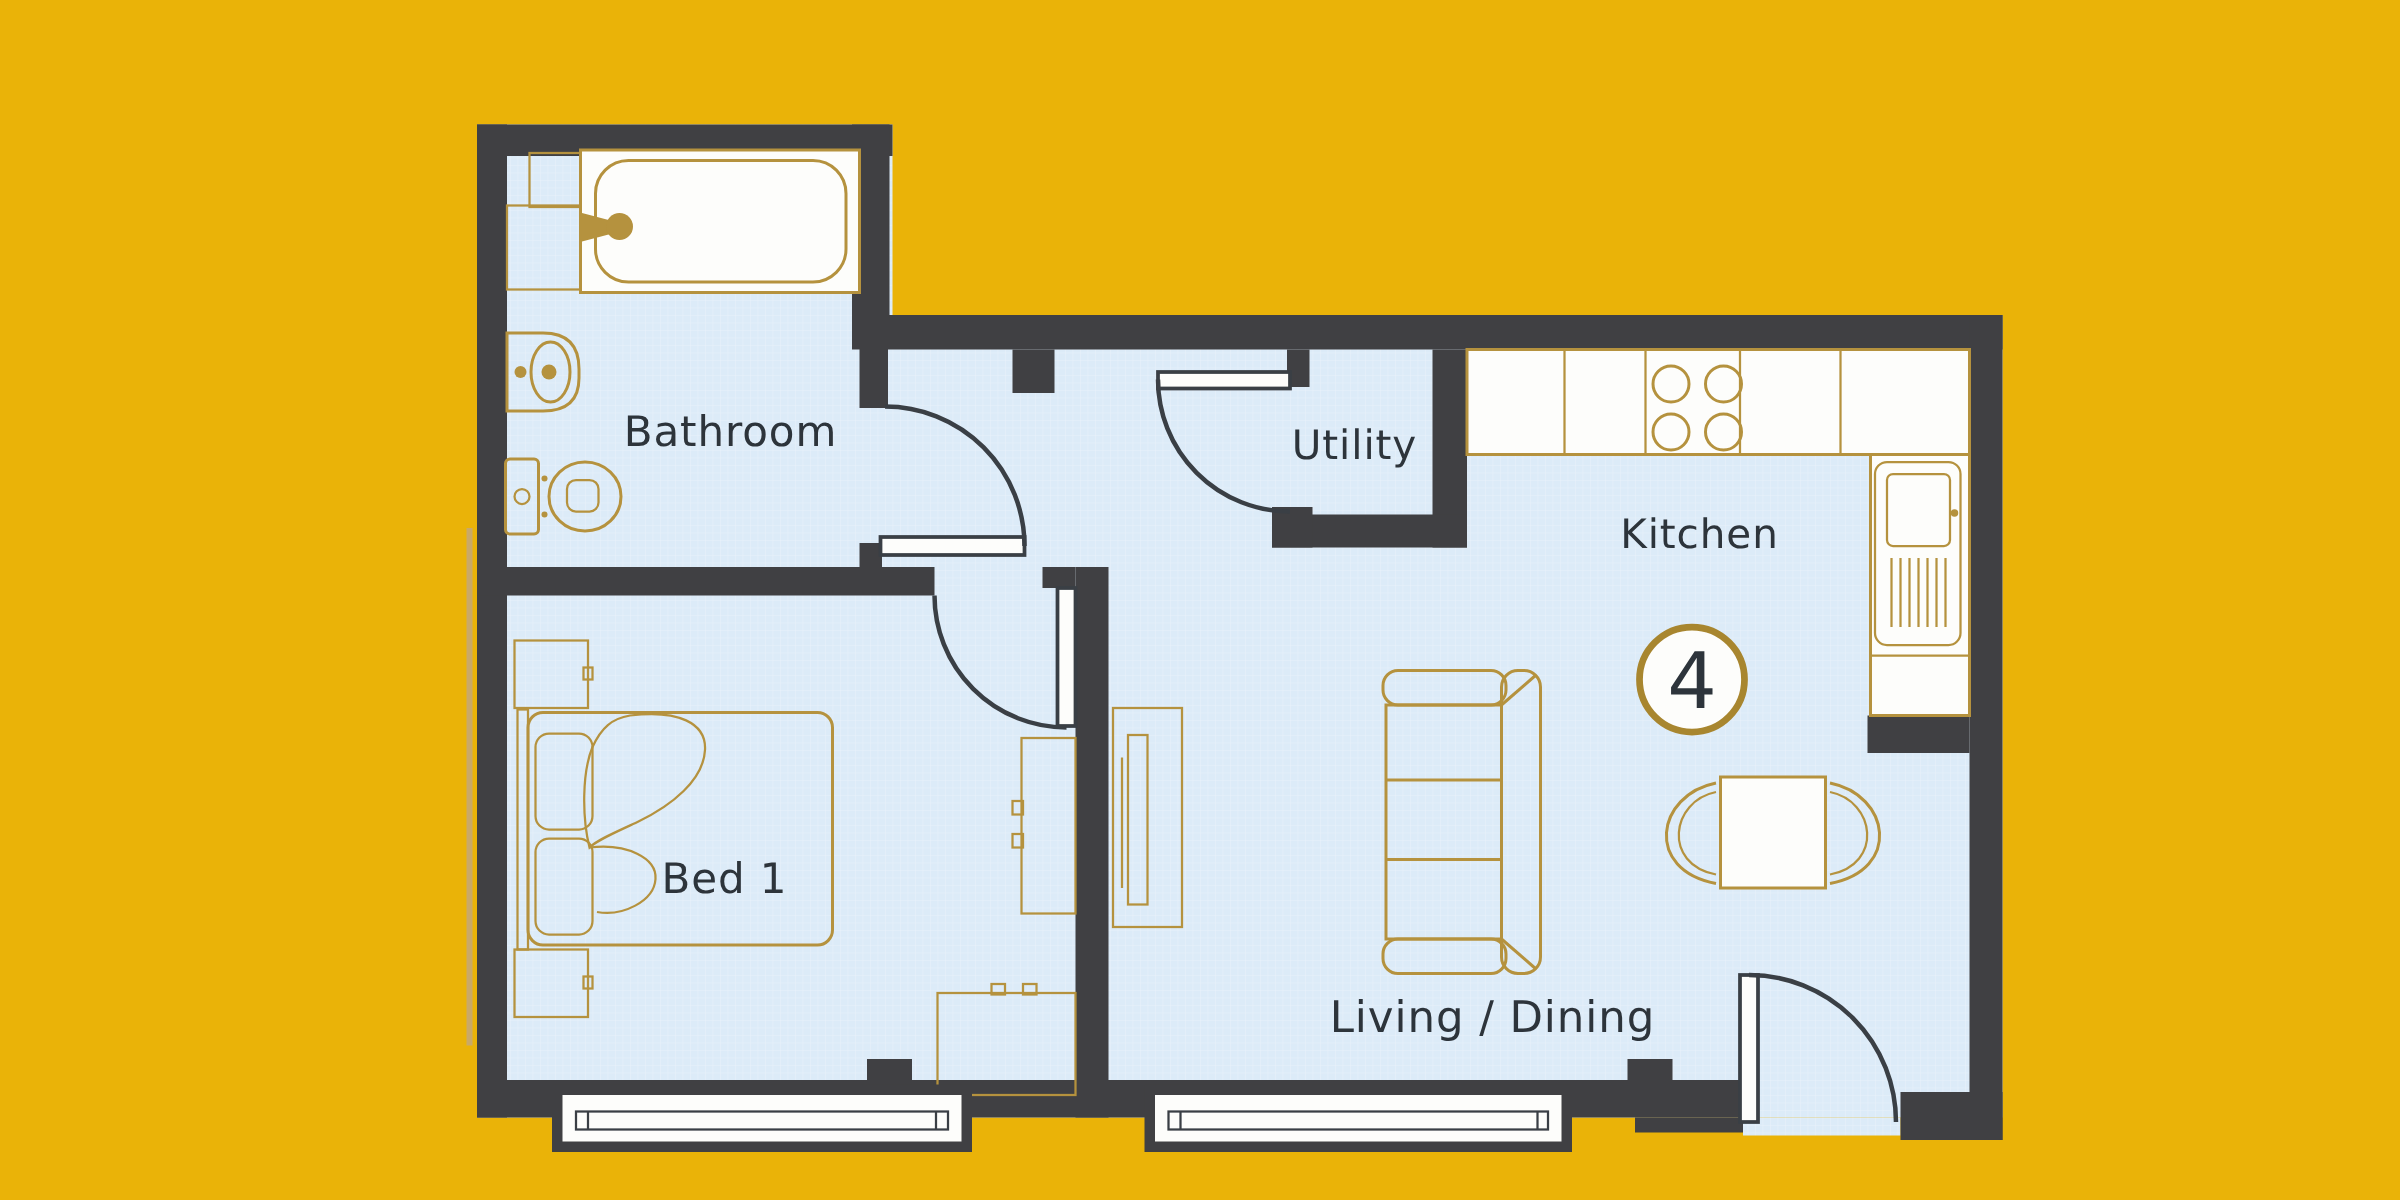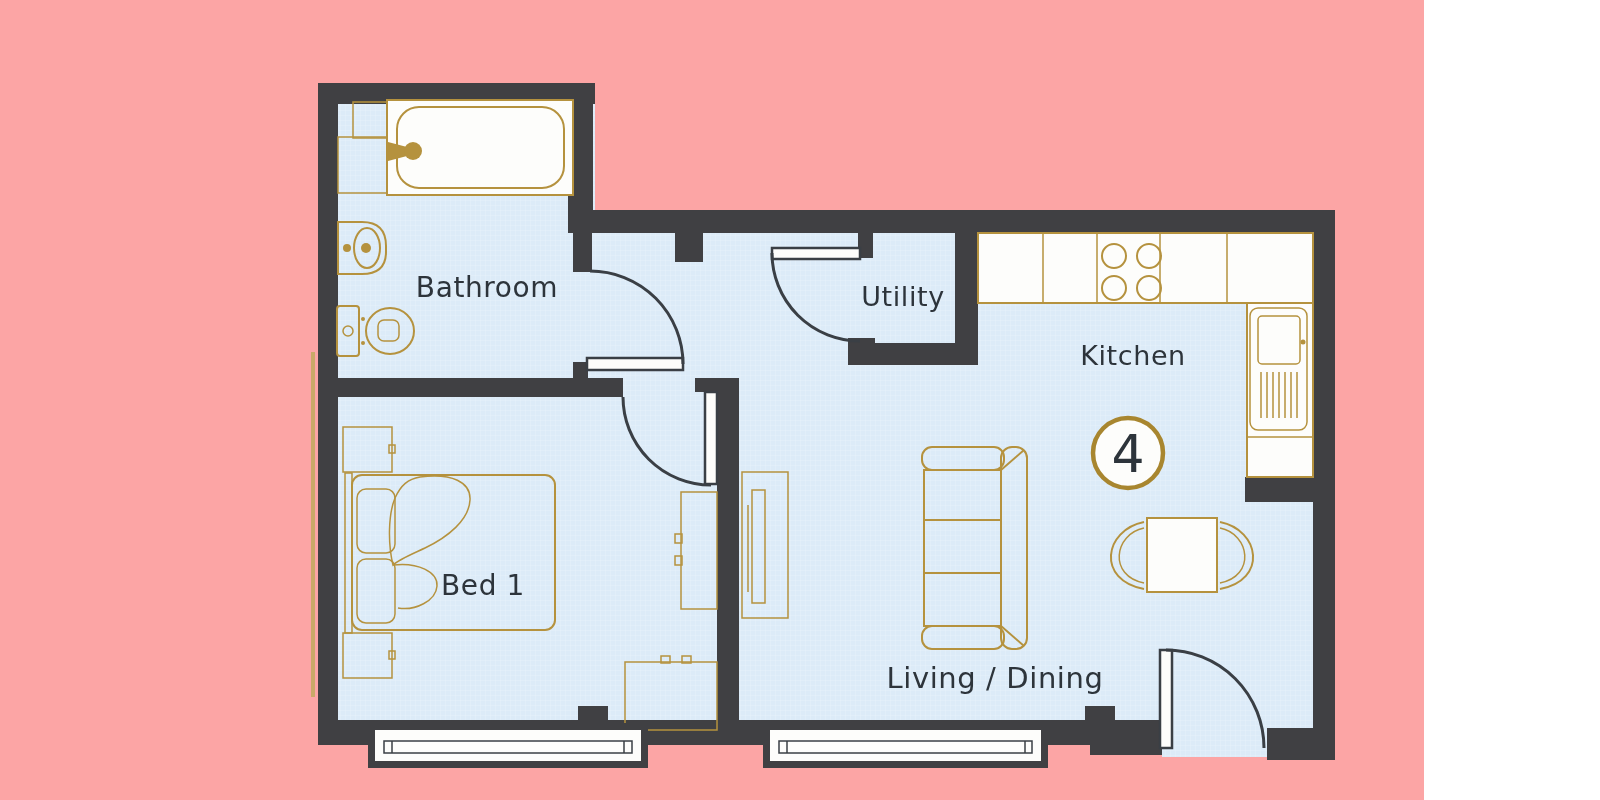--- a/index.html
+++ b/index.html
@@ -1,16 +1,16 @@
 <!DOCTYPE html>
 <html style="--wall: #404043; --floor: #dcebf8; --floor-line: #e9f2fb; --fixture: #b5923e; --fixture-soft: #c9a968; --white: #fdfdfb; --door: #3a3f45; --label: #2d343b; --badge-ring: #a8862f;"><head>
 <meta charset="utf-8">
 <style>
   html,body{margin:0;padding:0;background:#ffffff;}
-  .stage{position:relative;width:1424px;height:800px;background:#fca5a5;overflow:hidden;
+  .stage{position:relative;width:1600px;height:800px;background:#eab308;overflow:hidden;
          font-family:"DejaVu Sans",sans-serif;}
   svg{position:absolute;left:0;top:0;}
   .floor{fill:url(#floorpat);}
   .floor-base{fill:var(--floor);}
   .floor-line{stroke:var(--floor-line);stroke-width:0.7;}
   .wall{fill:var(--wall);}
   .gold{stroke:var(--fixture);fill:none;stroke-width:2;}
   .gold-thin{stroke:var(--fixture);fill:none;stroke-width:1.5;}
   .gold-fill{fill:var(--fixture);stroke:none;}
   .gold-soft{fill:var(--fixture-soft);stroke:none;}

